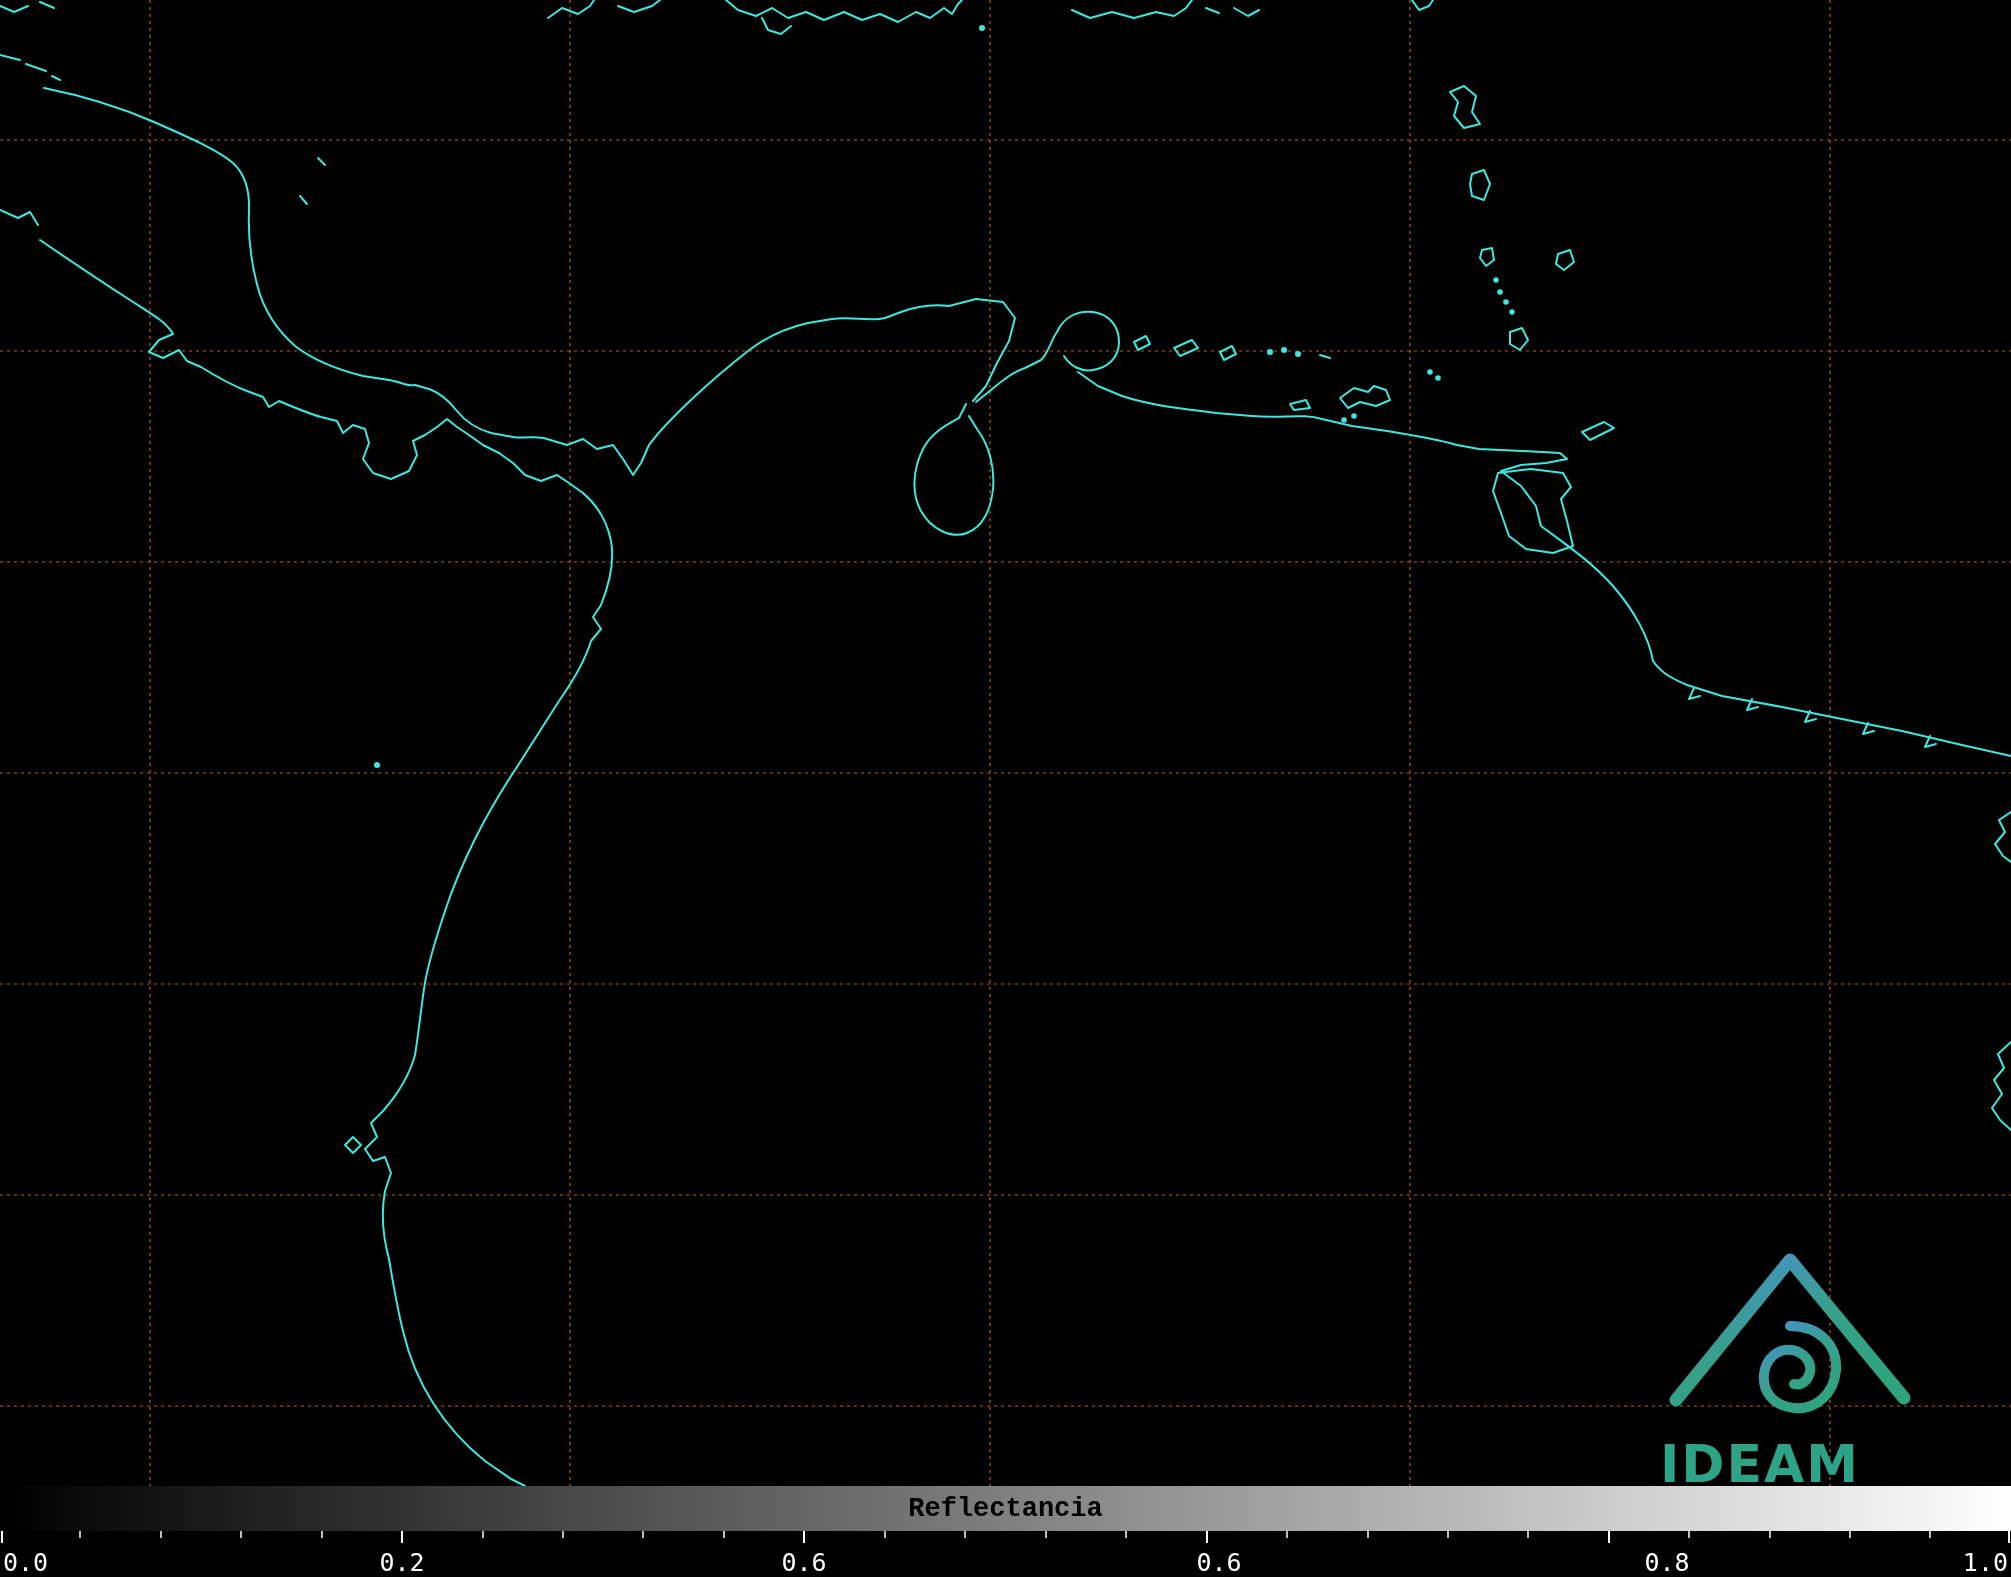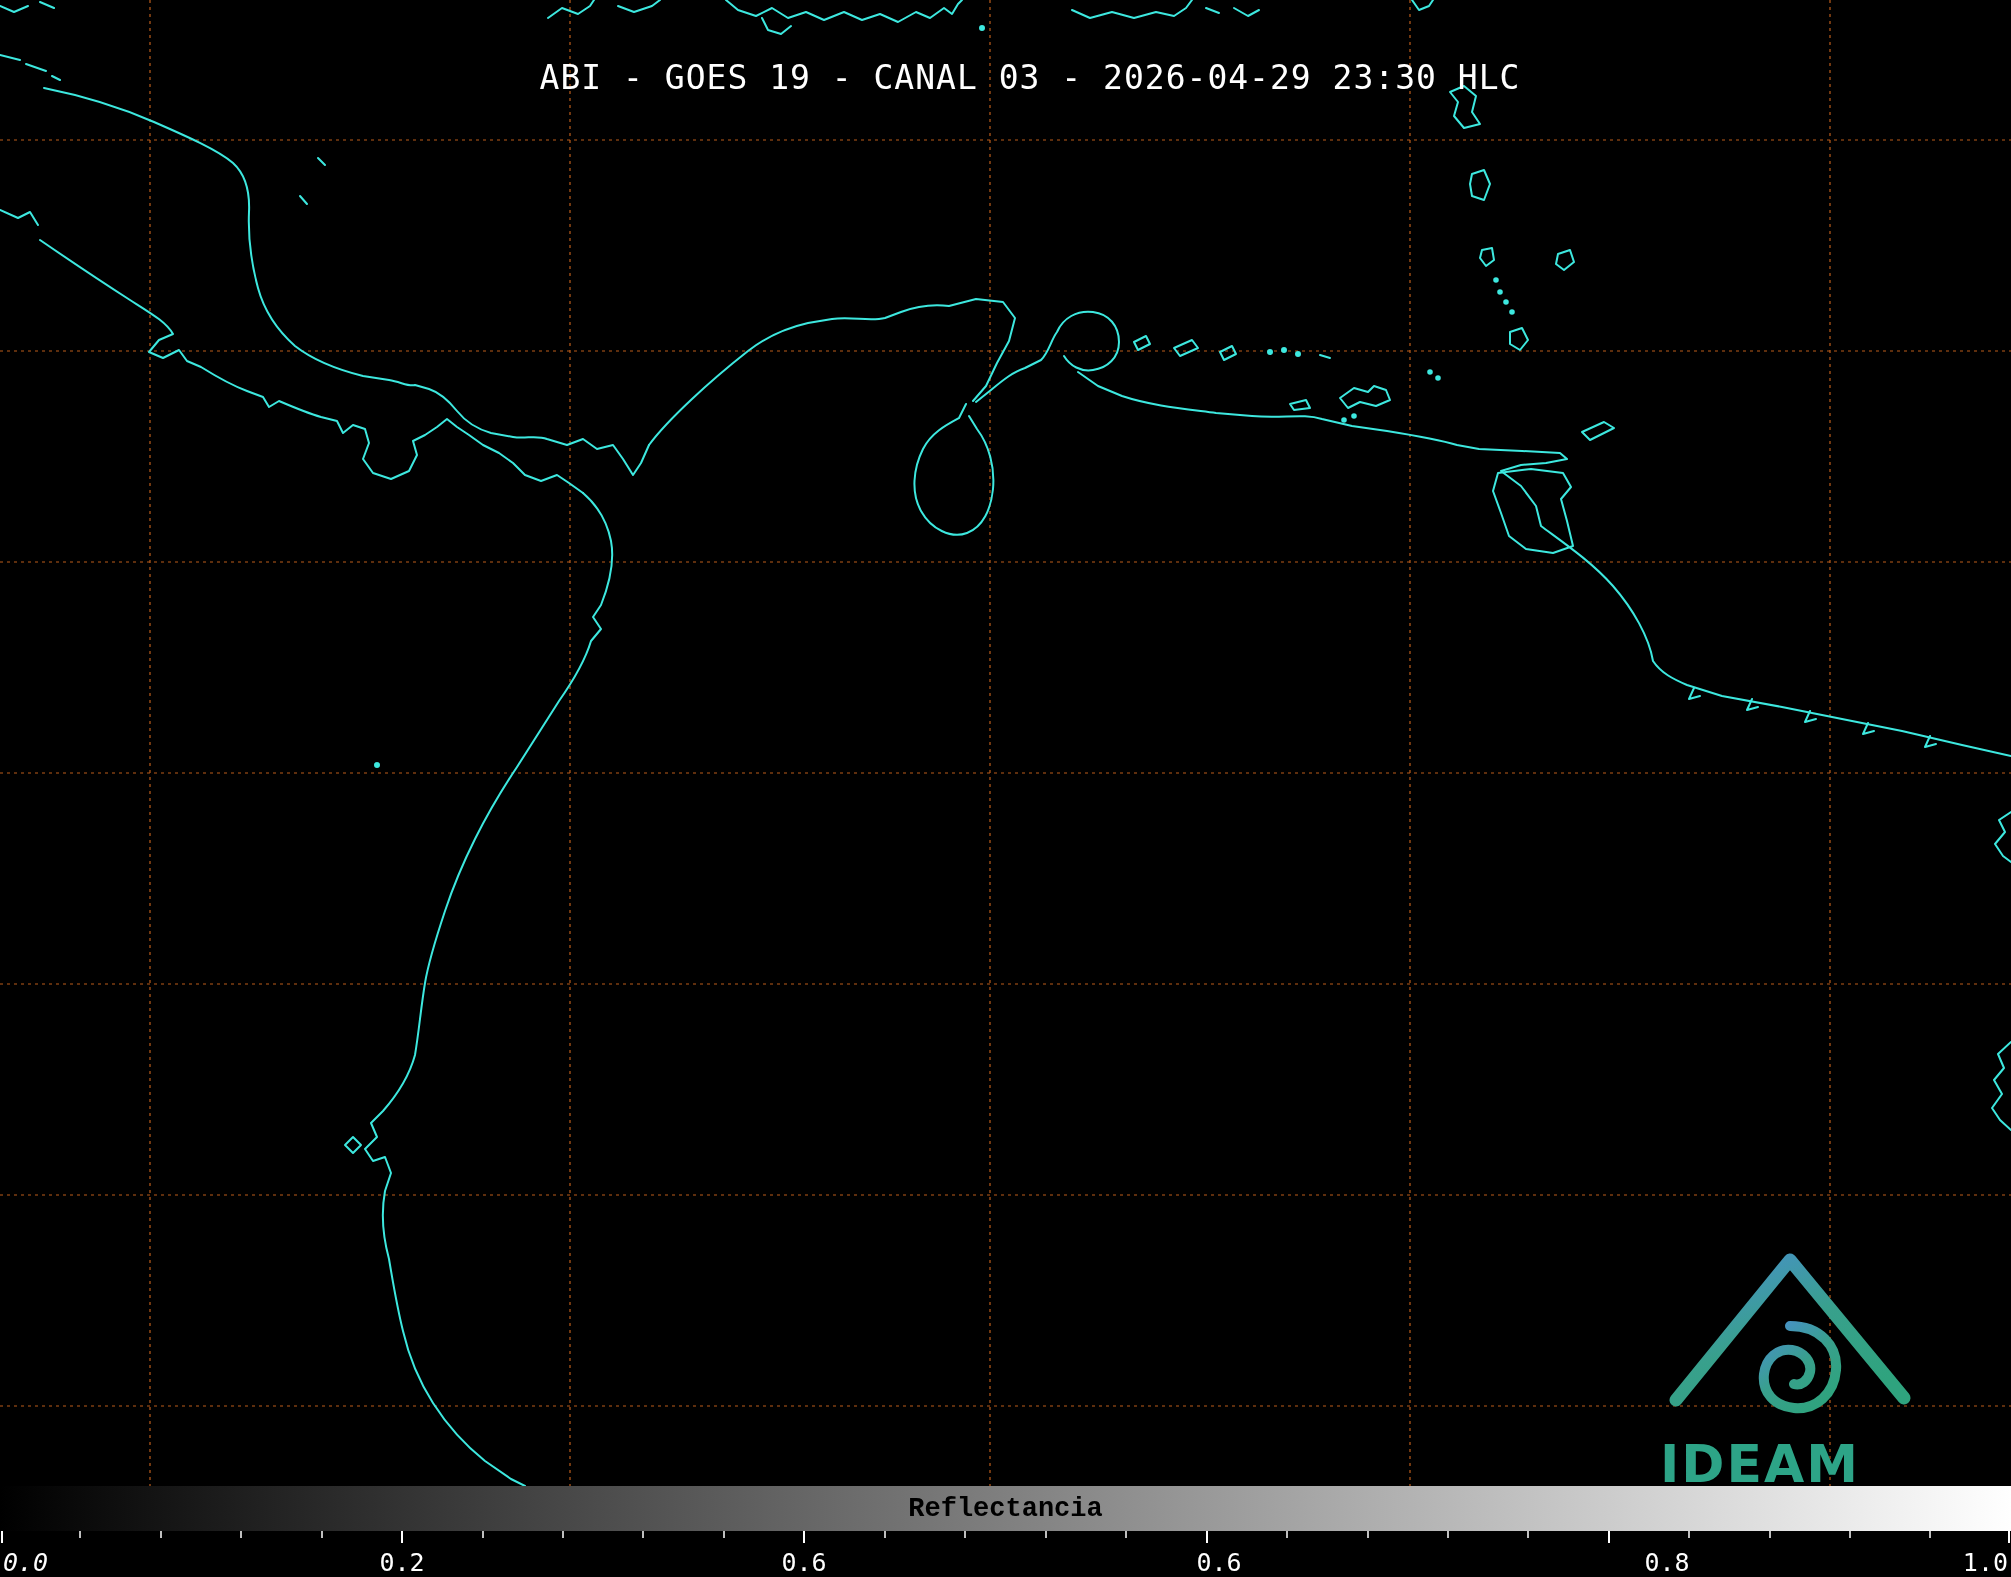--- a/index.html
+++ b/index.html
@@ -120,21 +120,20 @@
         </g>
 
         <g>
           <path d="M2011,812 L1999,820 L2005,832 L1995,844 L2003,856 L2011,862"></path>
           <path d="M2011,1042 L1998,1054 L2004,1068 L1994,1080 L2002,1094 L1992,1108 L2000,1120 L2011,1130"></path>
         </g>
 
       </g>
     </svg>
 
-    <div class="img-title">ABI - GOES 19 - CANAL 03 - 2026-04-29 23:30 HLC</div>
 
     <div class="logo">
       <svg width="264" height="185" viewBox="0 0 264 185">
         <defs>
           <linearGradient id="lgrad" x1="0%" y1="0%" x2="70%" y2="100%">
             <stop offset="0%" stop-color="#4a8fd0"></stop>
             <stop offset="55%" stop-color="#38a08c"></stop>
             <stop offset="100%" stop-color="#2fa37e"></stop>
           </linearGradient>
         </defs>
@@ -181,21 +180,21 @@
           <line x1="1368" y1="0" x2="1368" y2="7"></line>
         <line x1="1448" y1="0" x2="1448" y2="7"></line>
           <line x1="1528" y1="0" x2="1528" y2="7"></line>
         <line x1="1689" y1="0" x2="1689" y2="7"></line>
           <line x1="1770" y1="0" x2="1770" y2="7"></line>
         <line x1="1850" y1="0" x2="1850" y2="7"></line>
           <line x1="1930" y1="0" x2="1930" y2="7"></line>
       </g>
     </svg>
     <div class="axis-labels">
-      <span style="left:3px;font-style:italic;">0.0</span>
+      <span style="left:3px;">0.0</span>
       <span class="lbl-c" style="left:402px;">0.2</span>
       <span class="lbl-c" style="left:804px;">0.6</span>
       <span class="lbl-c" style="left:1207px;margin-left:12px;">0.6</span>
       <span class="lbl-c" style="left:1667px;">0.8</span>
       <span style="right:3px;left:auto;">1.0</span>
     </div>
   </div>
 
 </div>
 

